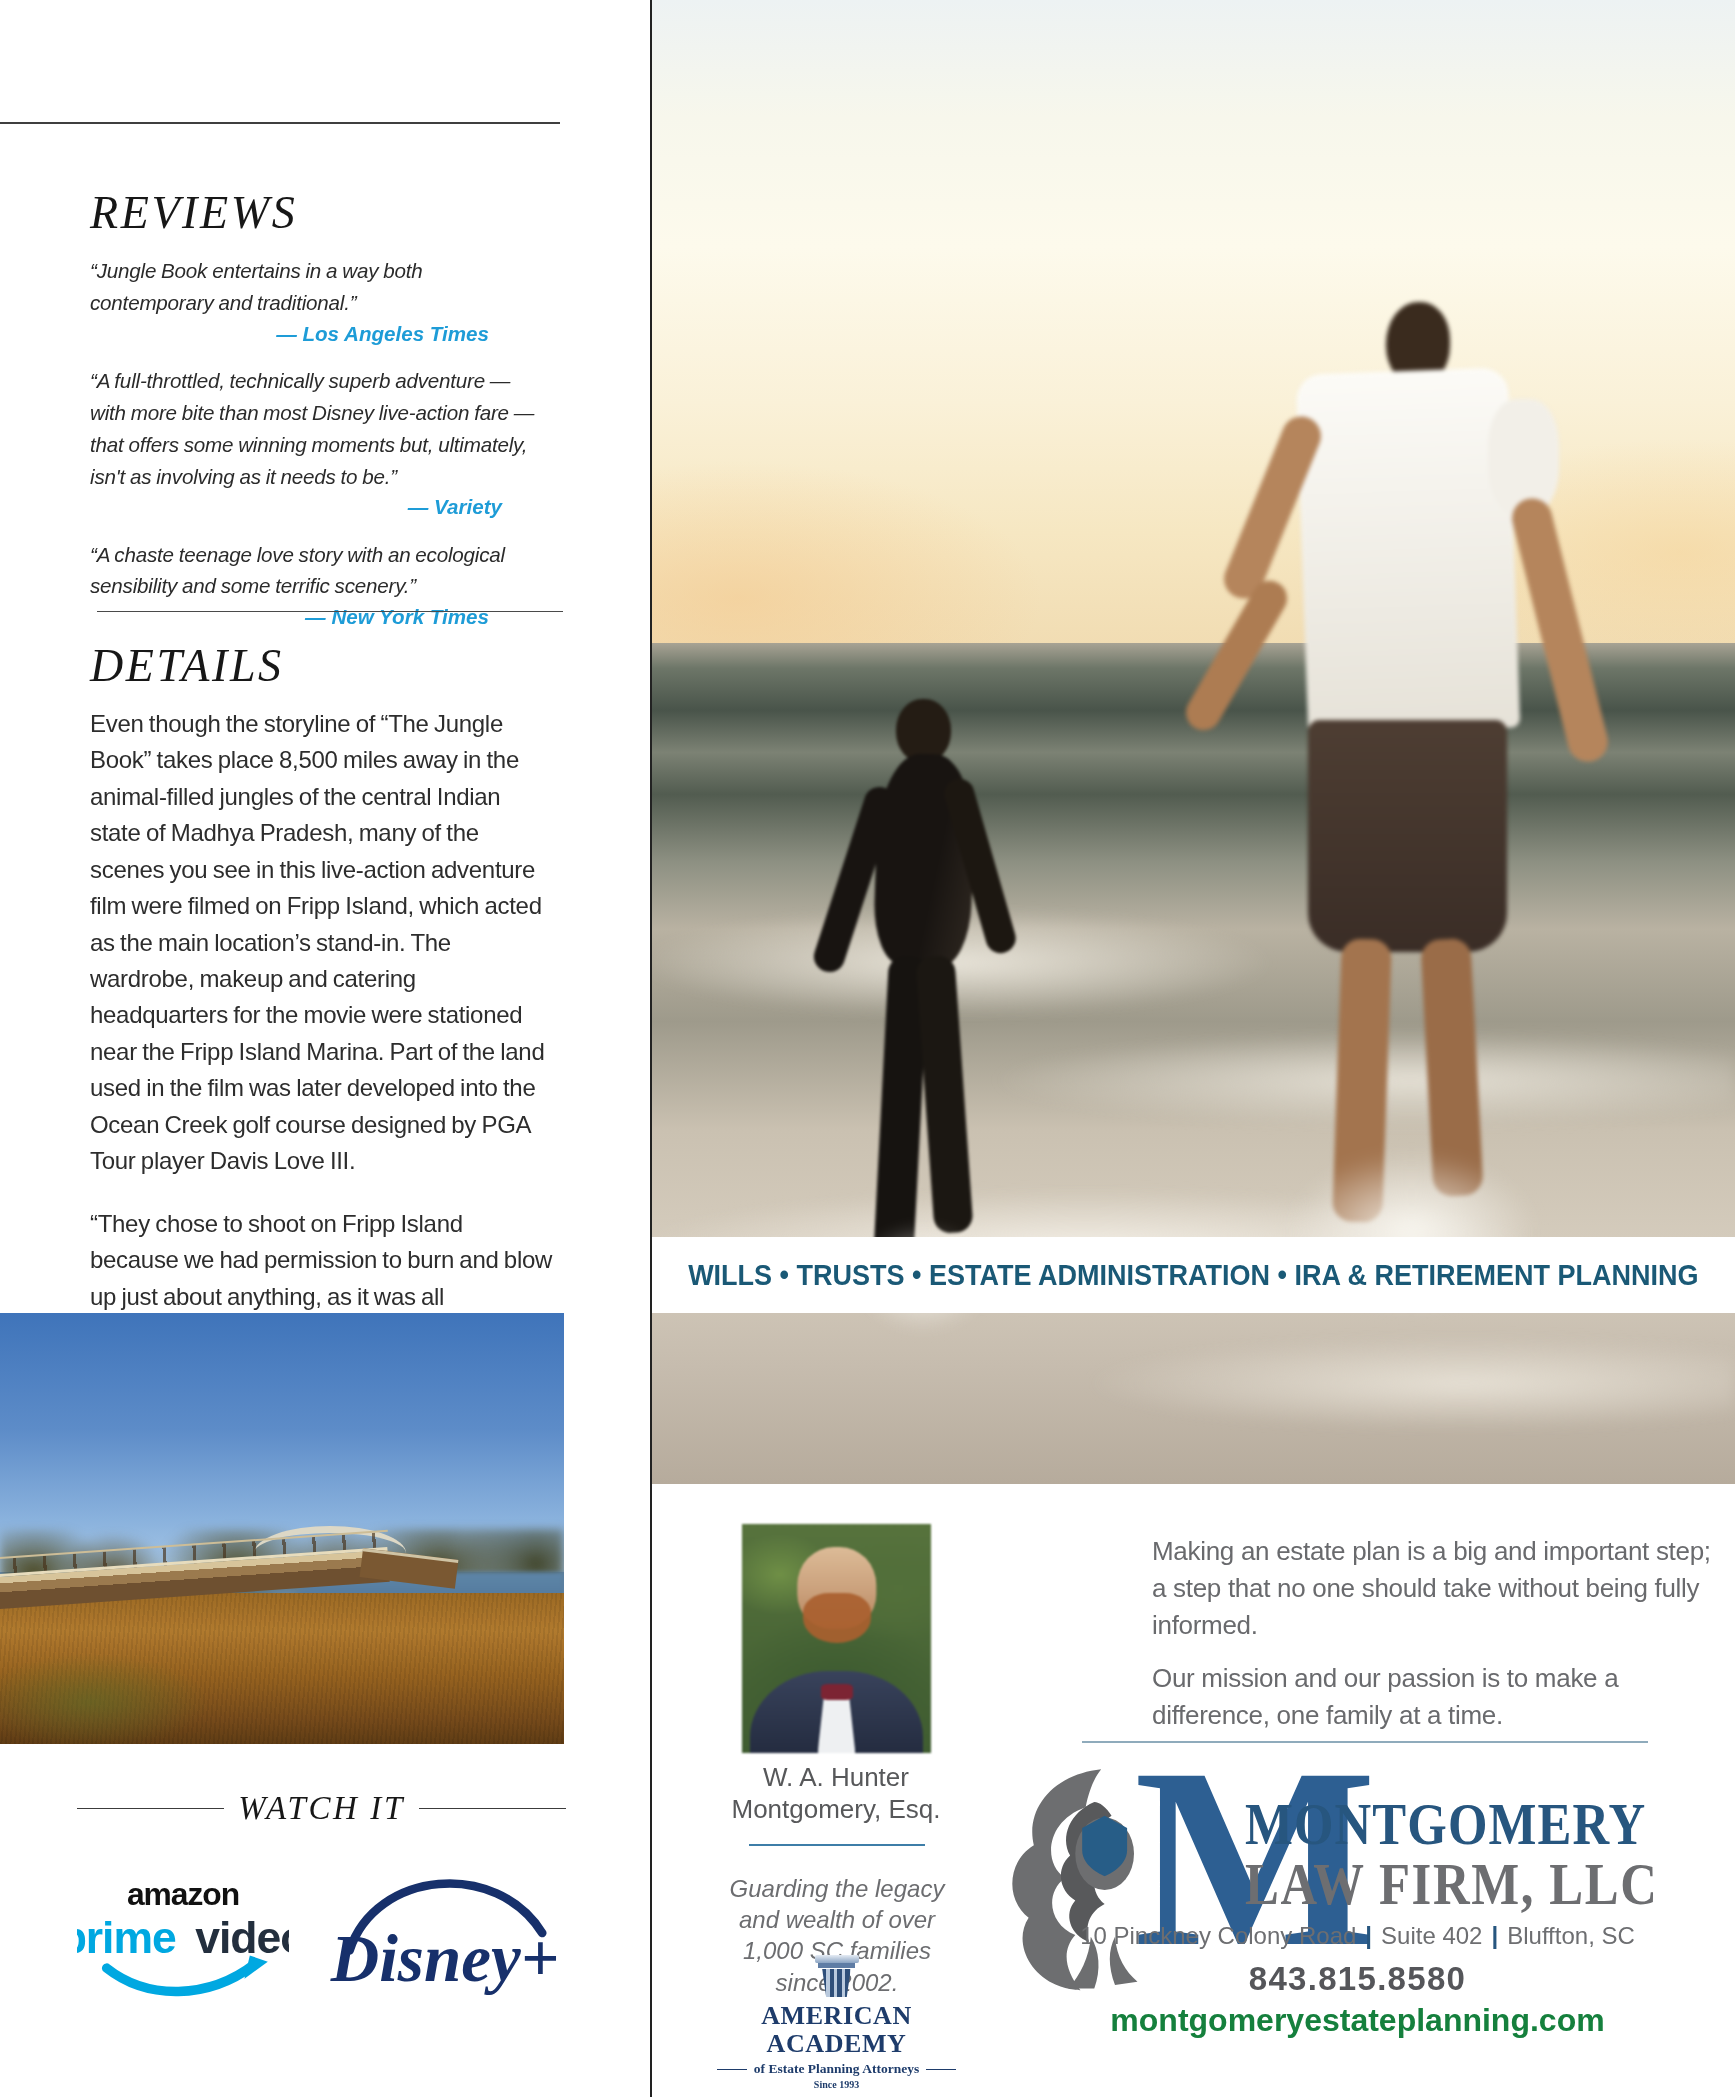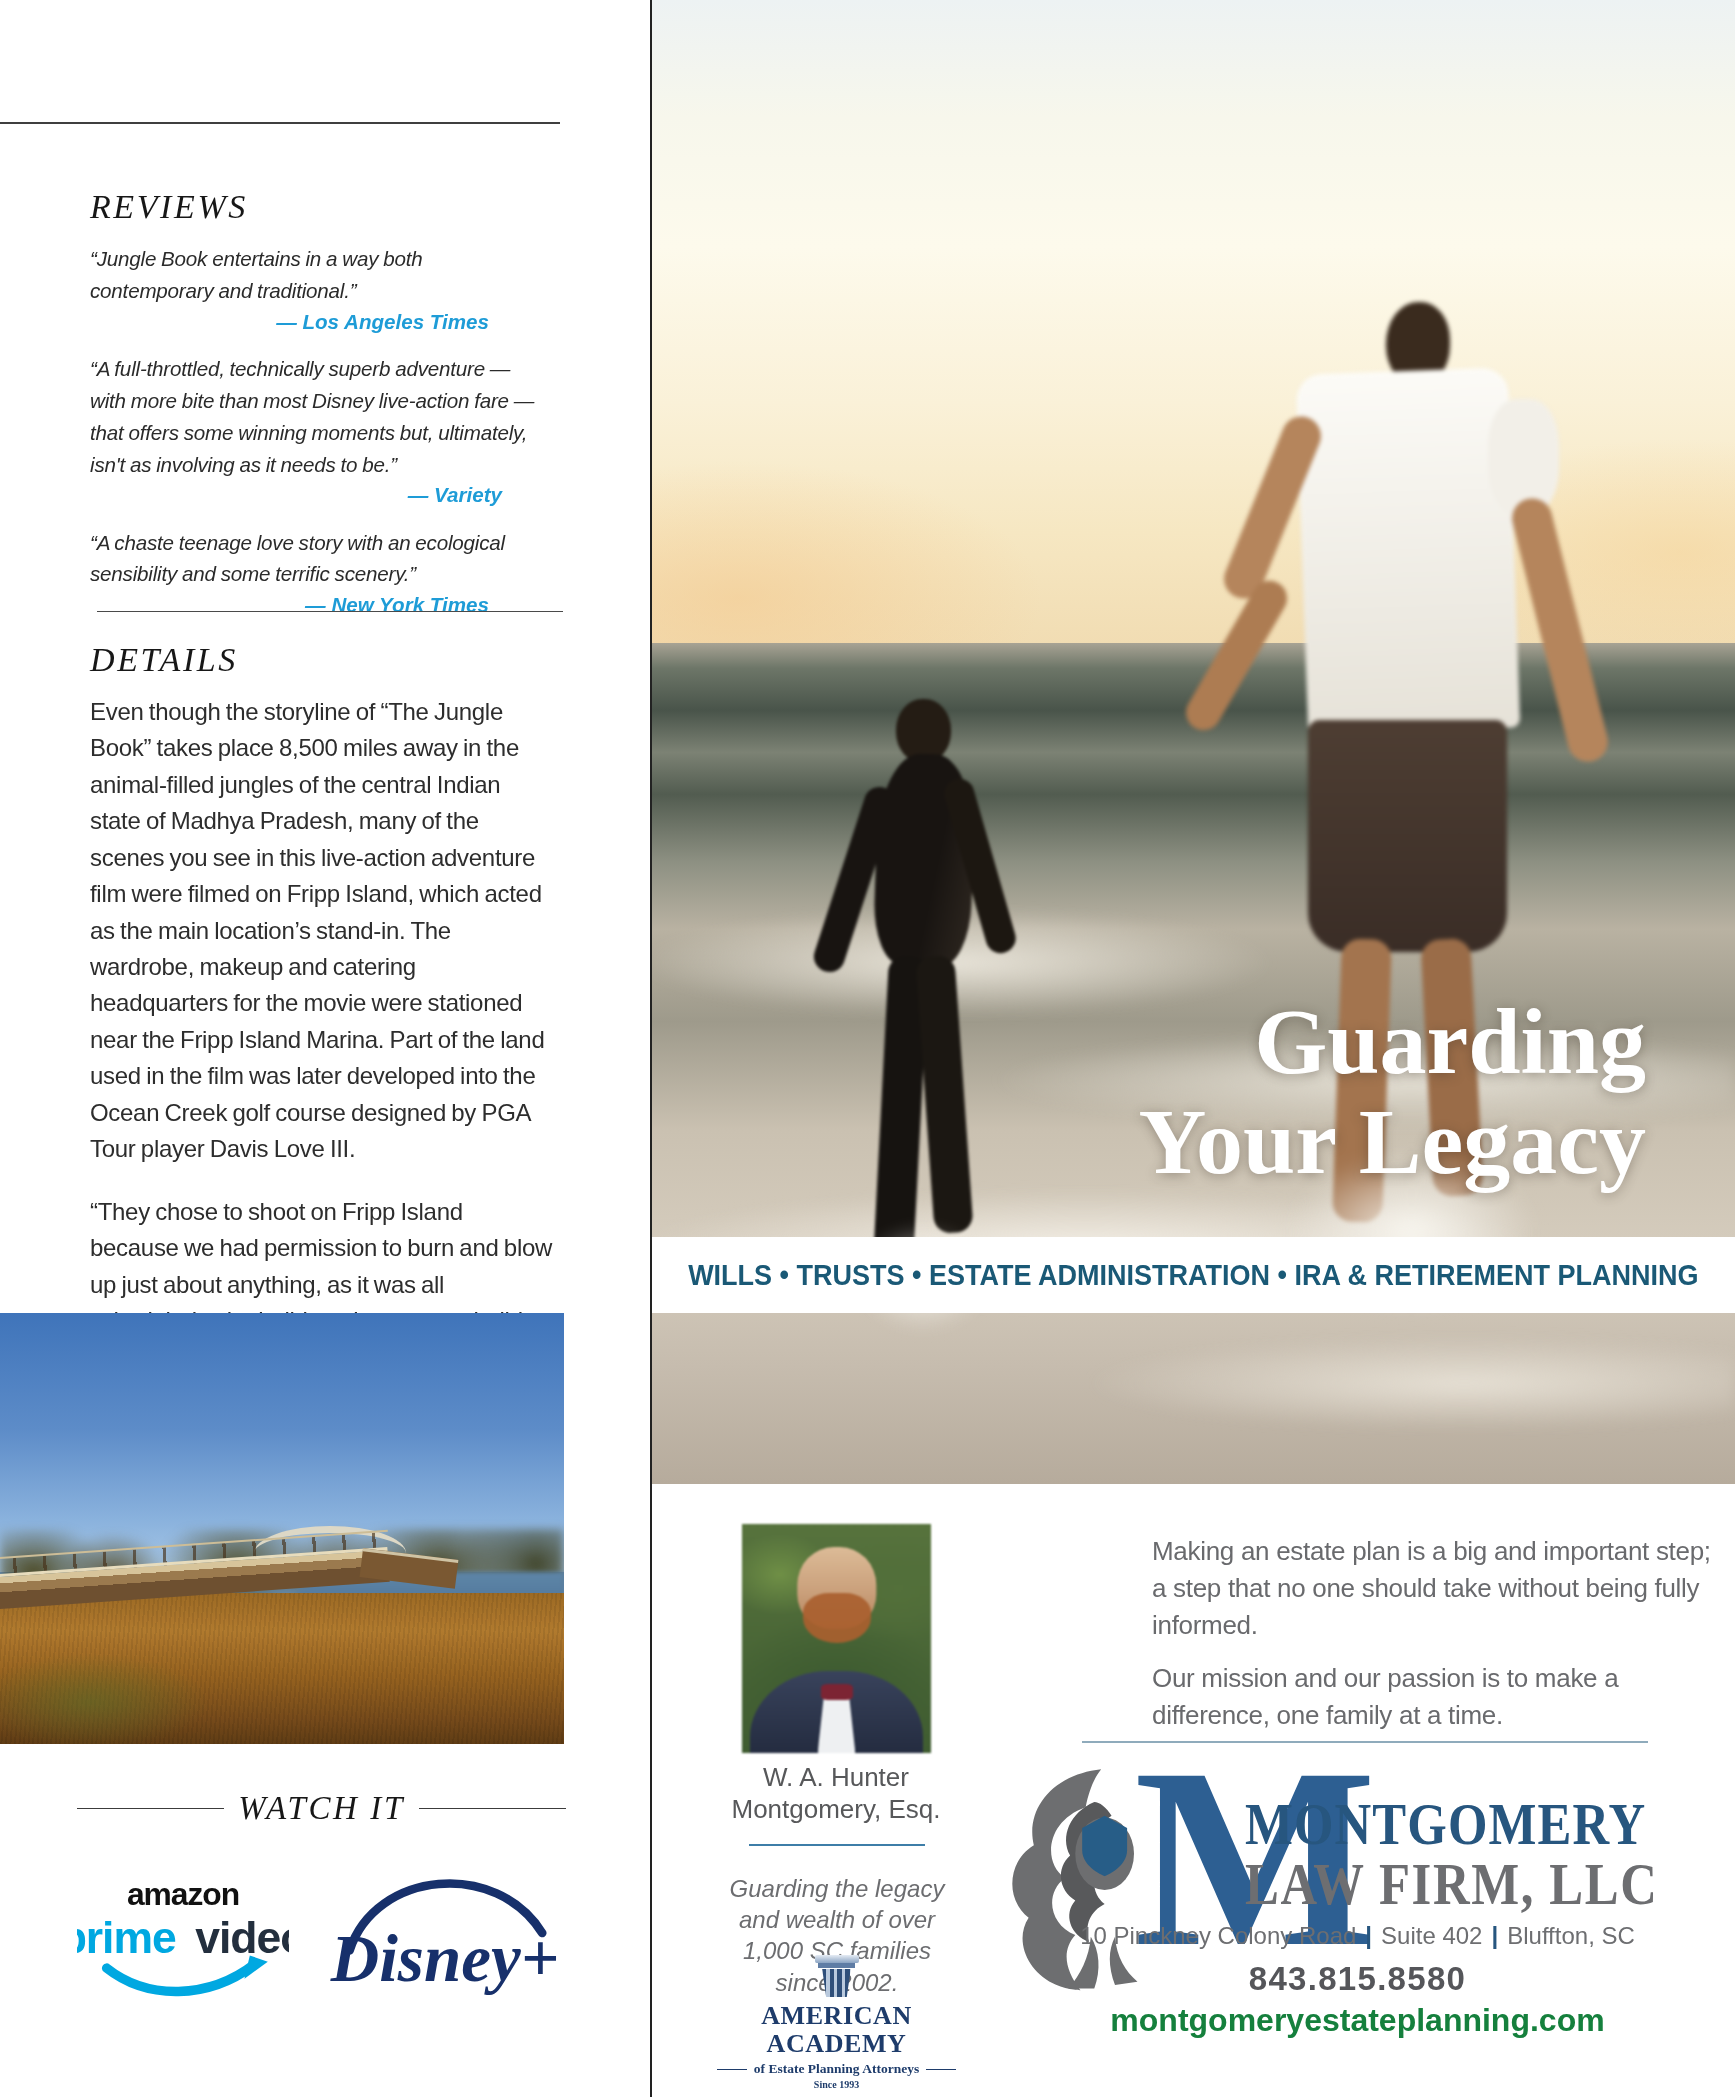--- a/index.html
+++ b/index.html
@@ -3,21 +3,21 @@
 <meta charset="utf-8">
 <style>
   html,body{margin:0;padding:0;background:#ffffff;}
   #page{position:relative;width:1736px;height:2097px;background:#fff;overflow:hidden;
         font-family:"Liberation Sans",sans-serif;color:#2c2c2c;}
   .abs{position:absolute;}
 
   
   .rule{background:#3f3f3f;height:1.9px;}
   .section-heading{font-family:"Liberation Serif",serif;font-style:italic;font-weight:400;
-      font-size:34px;letter-spacing:2.6px;color:#171717;margin:0 0 19.3px 0;line-height:1;}
+      font-size:46px;letter-spacing:2.6px;color:#171717;margin:0 0 19.3px 0;line-height:1;}
   .quote{font-style:italic;font-size:20.6px;line-height:1.55;color:#2b2b2b;
       letter-spacing:-0.2px;word-spacing:-0.6px;margin:0;}
   .attribution{font-style:italic;font-weight:bold;font-size:20.6px;color:#1e9cd7;
       text-align:right;margin:2.6px 0 19.3px 0;padding-right:26px;}
   .body-par{font-size:24px;line-height:1.52;color:#2d2d2d;letter-spacing:-0.3px;
       word-spacing:-1px;margin:0 0 26px 0;}
 
   
   .bridge{left:0;top:1313px;width:564px;height:431px;overflow:hidden;background:#6b9cd2;}
   .b-sky{position:absolute;inset:0 0 40% 0;
@@ -218,24 +218,20 @@
     <div class="figure" style="left:175px;top:699px;width:193px;height:643px;filter:blur(1.6px);">
       <div class="fig-part" style="left:69px;top:0;width:55px;height:64px;background:#241c14;border-radius:48%;"></div>
       <div class="fig-part" style="left:49px;top:55px;width:97px;height:212px;background:linear-gradient(100deg,#181411 60%,#2e2720);border-radius:42% 42% 30% 30%;transform:rotate(2deg);"></div>
       <div class="fig-part" style="left:11.6px;top:84px;width:31px;height:193px;background:#181411;border-radius:15.4px;transform:rotate(18deg);"></div>
       <div class="fig-part" style="left:138px;top:77px;width:30px;height:180px;background:#1c1711;border-radius:15.4px;transform:rotate(-16deg);"></div>
       <div class="fig-part" style="left:54px;top:257px;width:40px;height:309px;background:#161310;border-radius:16.7px;transform:rotate(3deg);"></div>
       <div class="fig-part" style="left:98px;top:257px;width:39px;height:277px;background:#1b1712;border-radius:16.7px;transform:rotate(-4deg);"></div>
       <div class="fig-part" style="left:6.4px;top:508px;width:180px;height:142px;background:radial-gradient(50% 50% at 50% 50%,rgba(248,246,240,.9),transparent 75%);filter:blur(7.7px);"></div>
     </div>
 
-    <div class="headline">
-      <div>Guarding</div>
-      <div>Your Legacy</div>
-    </div>
 
     <div class="banner">
       <div class="banner-text">WILLS • TRUSTS • ESTATE ADMINISTRATION • IRA &amp; RETIREMENT PLANNING</div>
     </div>
   </div>
 
   <div class="abs lawyer">
     <div class="fig-part" style="left:50%;top:10%;width:42%;height:36%;transform:translateX(-50%);background:linear-gradient(180deg,#dcbb97 0%,#caa07b 55%,#b5835a 100%);border-radius:46% 46% 42% 42%;"></div>
     <div class="fig-part" style="left:50%;top:30%;width:36%;height:22%;transform:translateX(-50%);background:#a9602f;border-radius:40% 40% 52% 52%;opacity:.92;"></div>
     <div class="fig-part" style="left:4%;bottom:0;width:92%;height:36%;background:linear-gradient(180deg,#39435c,#242c40);border-radius:45% 45% 0 0/80% 80% 0 0;"></div>

